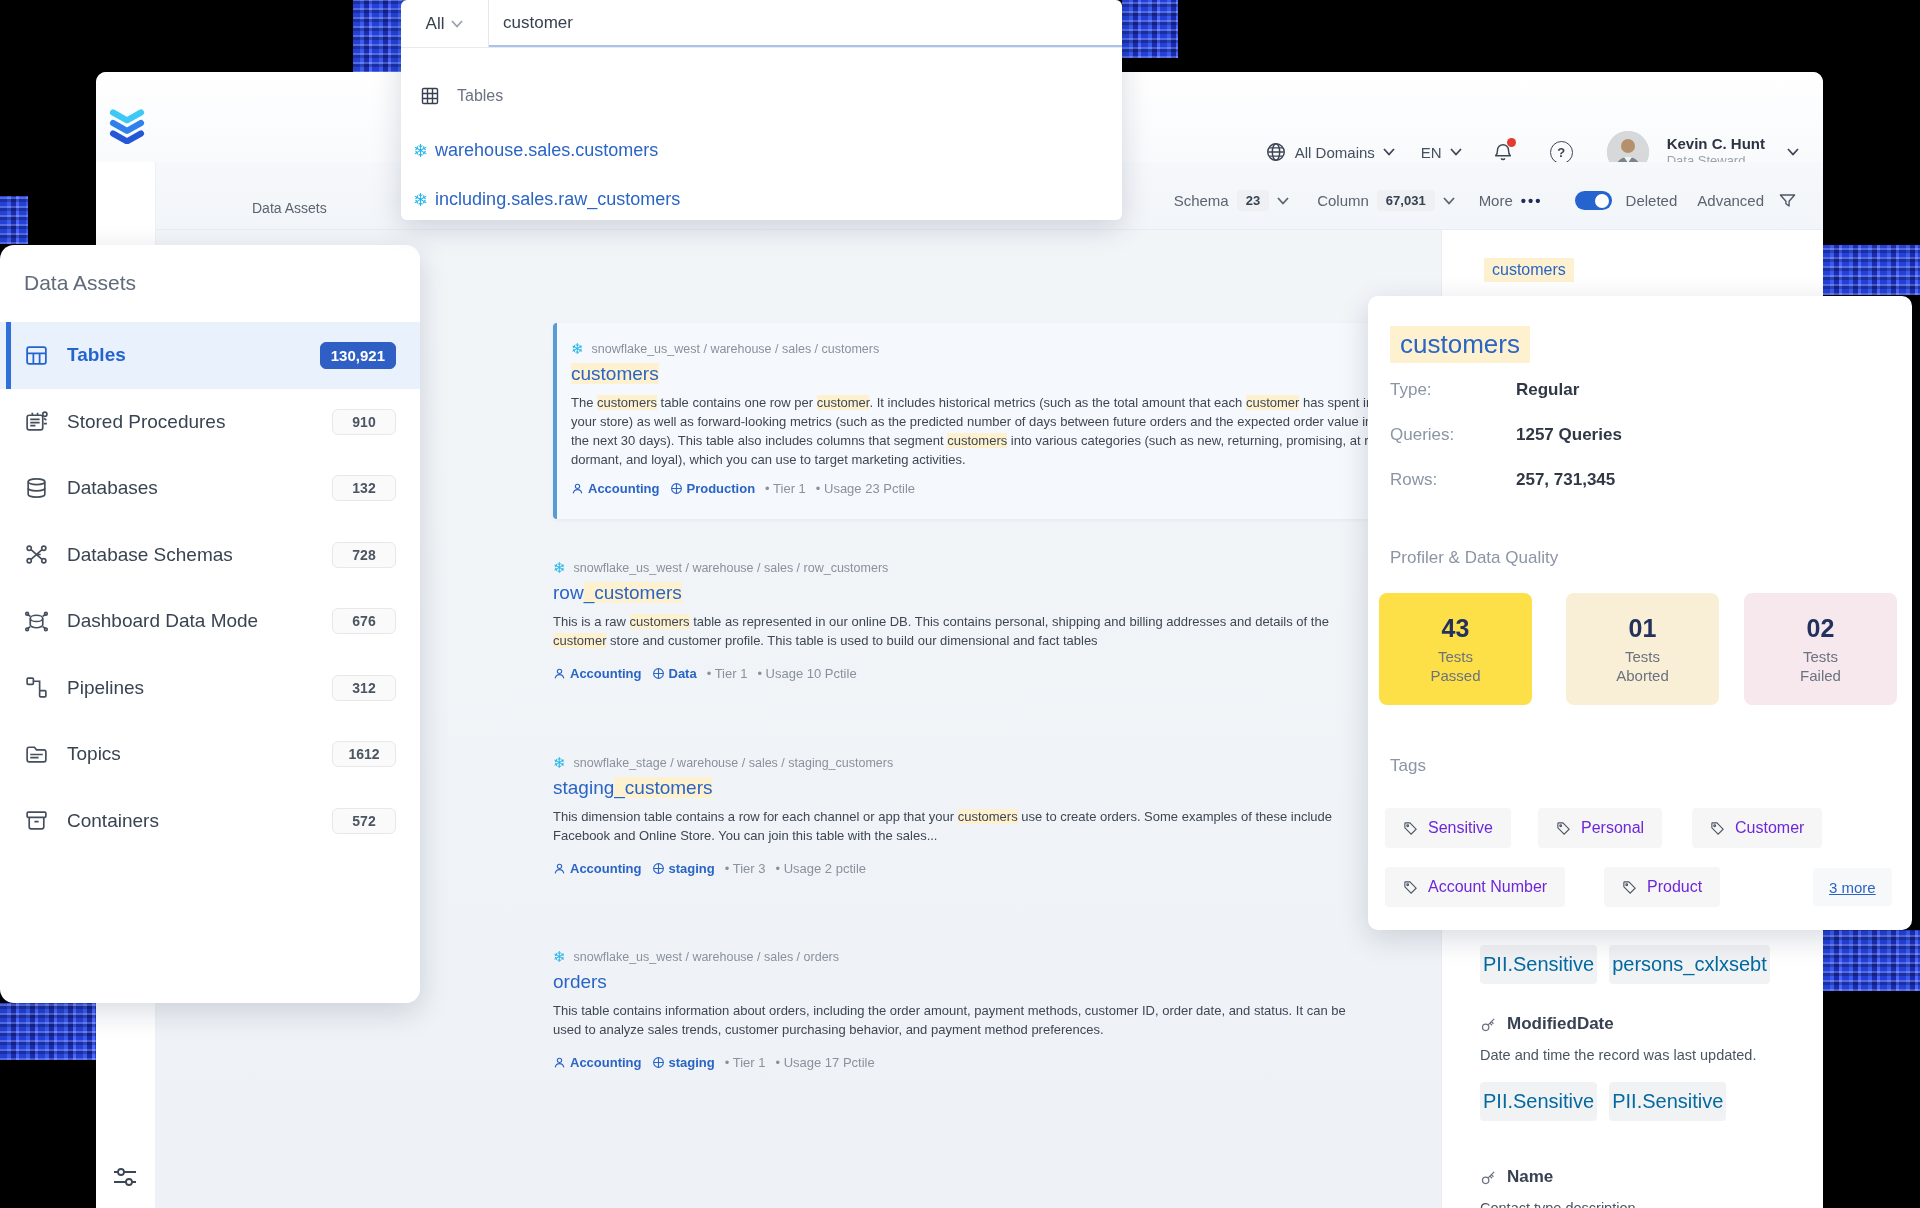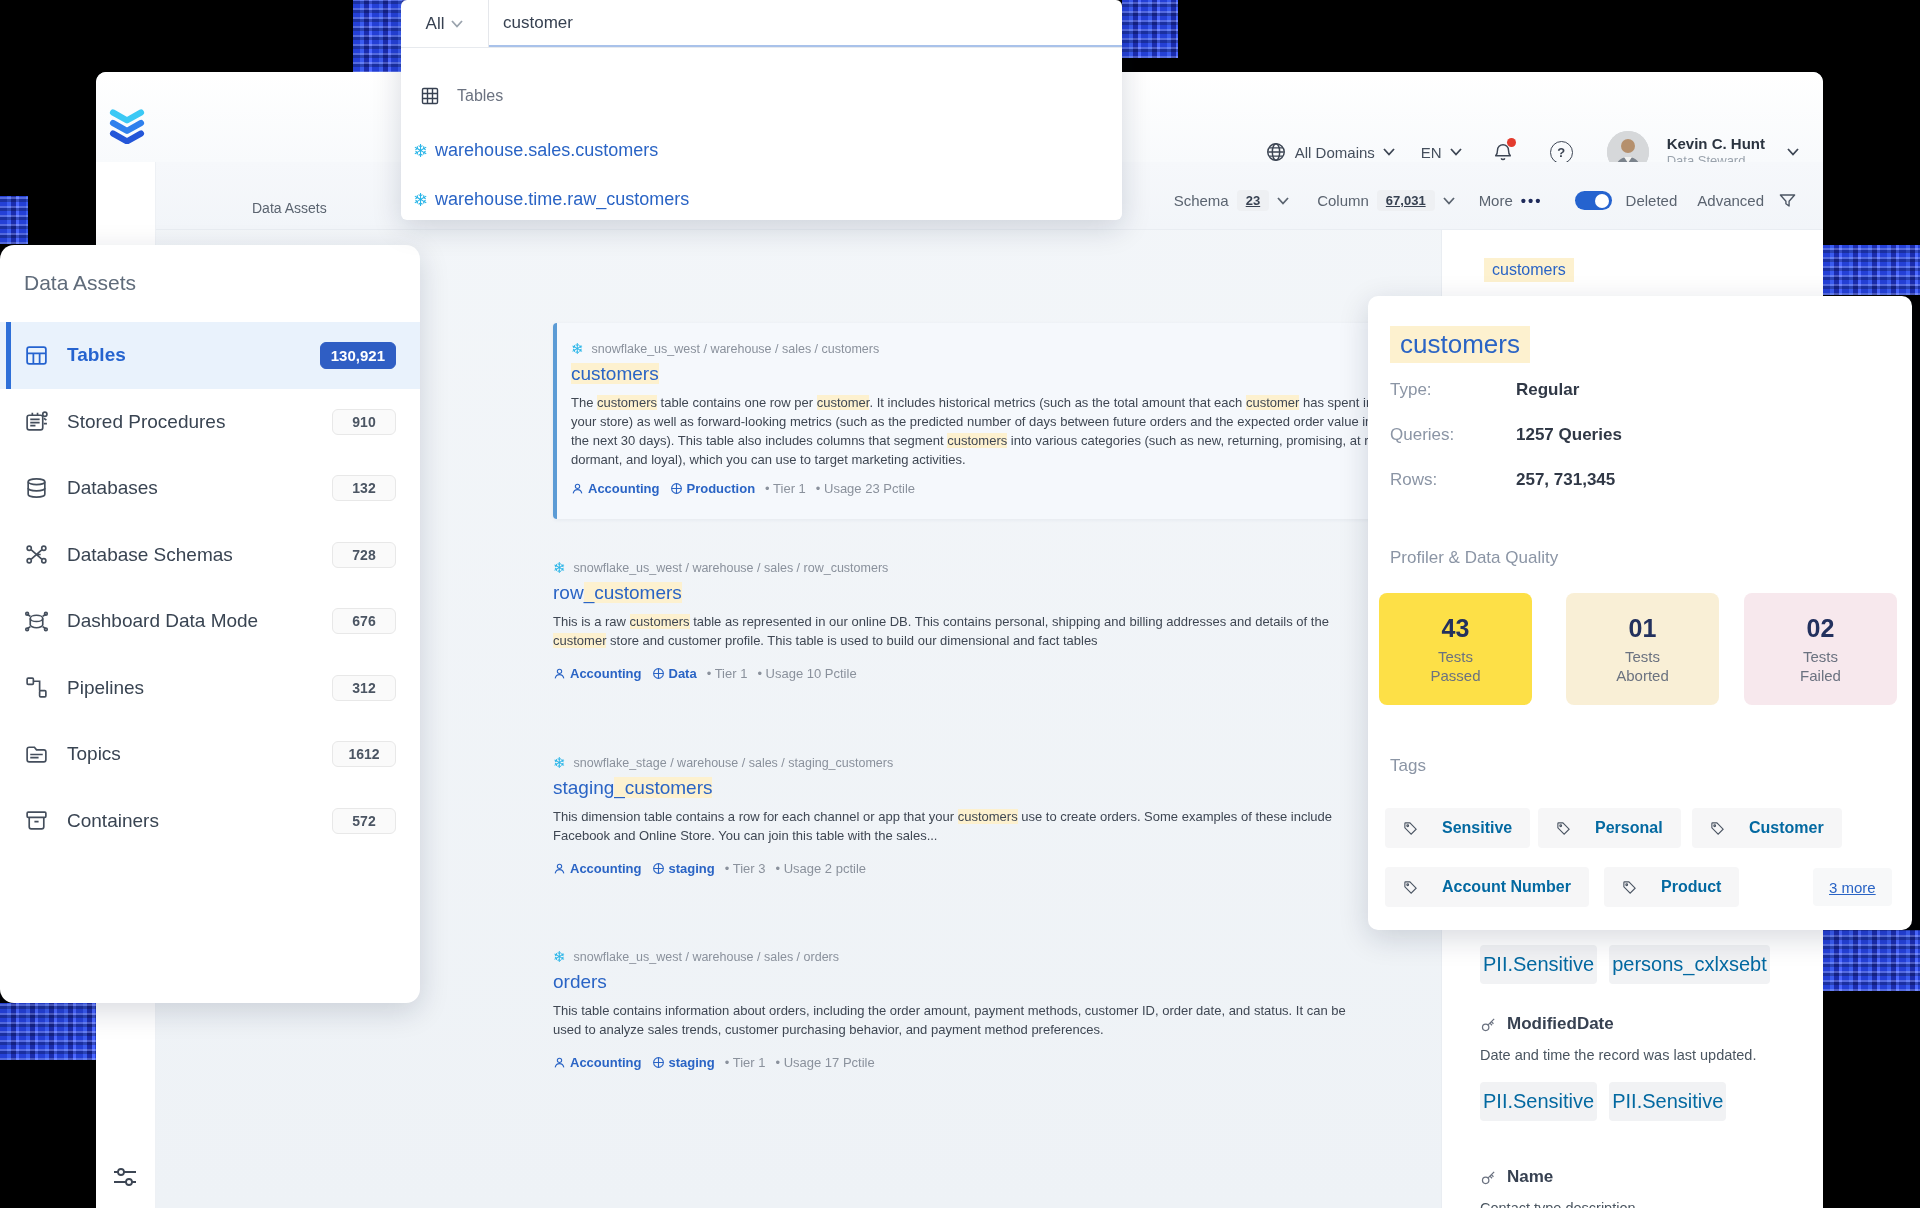--- a/index.html
+++ b/index.html
@@ -39,21 +39,21 @@
   
   .rail { position:absolute; left:0; top:90px; width:60px; bottom:0; background:#fff; border-right:1px solid #eef1f5; }
   .rail-icon { position:absolute; left:15px; width:28px; height:28px; color:#3d4654; cursor:pointer; }
 
   
   .subheader { position:absolute; left:60px; top:90px; right:0; height:68px;
     border-bottom:1px solid #e9edf2; background:linear-gradient(180deg,#f6f8fb,#f2f5f9); }
   .tab-label { position:absolute; left:96px; top:38px; font-size:14px; color:#5b6470; cursor:pointer; }
   .filters { position:absolute; right:26px; top:28px; display:flex; align-items:center; gap:14px; }
   .f-group { display:flex; align-items:center; gap:8px; color:#5b6470; font-size:15px; cursor:pointer; }
-  .f-badge { background:#eef0f3; border-radius:4px; padding:3px 9px; font-size:13px; font-weight:bold; color:#374151;text-decoration:underline; }
+  .f-badge { background:#eef0f3; border-radius:4px; padding:3px 9px; font-size:13px; font-weight:bold; color:#374151; }
   .dots { font-size:15px; font-weight:bold; color:#1e2a5a; letter-spacing:2px; }
   .toggle { width:37px; height:19px; border-radius:10px; background:#2563cf; position:relative; cursor:pointer; margin-left:18px; }
   .toggle .knob { position:absolute; right:2.5px; top:2.5px; width:14px; height:14px; background:#fff; border-radius:50%; }
   .funnel { width:19px; height:19px; color:#4b5563; cursor:pointer; }
 
   
   .content { position:absolute; left:60px; top:158px; right:0; bottom:0; }
   .right-panel { position:absolute; left:1285px; top:0; right:0; bottom:0; background:#fff; border-left:1px solid #e9edf2; }
   .rp-chip-title { position:absolute; left:42px; top:28px; background:#fdf1cf; color:#2a64c5; font-size:16px; padding:3px 8px; }
   .rp-body { position:absolute; left:38px; top:710px; right:30px; }
@@ -114,22 +114,22 @@
   .detail { left:1368px; top:296px; width:544px; height:634px; border-radius:10px; z-index:25; }
   .d-title { position:absolute; left:22px; top:30px; background:#fdf1cf; color:#2a64c5; font-size:26px; padding:3px 10px; }
   .d-row { position:absolute; left:22px; display:flex; }
   .d-label { width:126px; font-size:17px; color:#8b95a5; }
   .d-value { font-size:17px; color:#303846; font-weight:bold; }
   .d-sec { position:absolute; left:22px; font-size:17px; color:#8b95a5; }
   .stat { position:absolute; top:297px; width:153px; height:112px; border-radius:8px;
     display:flex; flex-direction:column; align-items:center; justify-content:center; gap:4px; }
   .stat-val { font-size:25px; font-weight:bold; color:#23315e; }
   .stat-lab { font-size:15px; color:#6b7280; text-align:center; line-height:19px; }
-  .tag-chip { position:absolute; height:40px; display:flex; align-items:center; gap:24px; background:#f6f6f7;
-    border-radius:4px; padding:0 18px; font-size:16px; color:#0369a1; cursor:pointer;font-weight:bold; }
+  .tag-chip { position:absolute; height:40px; display:flex; align-items:center; gap:10px; background:#f6f6f7;
+    border-radius:4px; padding:0 18px; font-size:16px; color:#6d28d9; cursor:pointer; }
   .tag-ic { width:15px; height:15px; color:#4b5563; }
   .d-more { position:absolute; background:#f7f8f9; border-radius:4px; height:38px; display:flex; align-items:center;
     padding:0 16px; color:#2a64c5; font-size:15px; text-decoration:underline; cursor:pointer; }
 </style>
 </head>
 <body>
 
 <div class="canvas">
 
   <div class="glitch" style="left:353px;top:0;width:57px;height:82px"></div>
@@ -407,21 +407,21 @@
           <path d="M3 9h18M3 15h18M9 3v18M15 3v18"></path>
       </svg>
       <span>Tables</span>
     </div>
     <div class="dd-item" style="top:140px">
       <span class="snow">❄</span>
       <span>warehouse.sales.customers</span>
     </div>
     <div class="dd-item" style="top:189px">
       <span class="snow">❄</span>
-      <span>warehouse.time.raw_customers</span>
+      <span>including.sales.raw_customers</span>
     </div>
   </div>
 
   <div class="card sidebar">
     <div class="sb-title">Data Assets</div>
     <div class="sb-list">
 
       <div class="sb-row selected">
         <svg class="sb-ic" viewBox="0 0 24 24" fill="none" stroke="currentColor" stroke-width="1.7">
             <rect x="3" y="4" width="18" height="16" rx="2"></rect>

